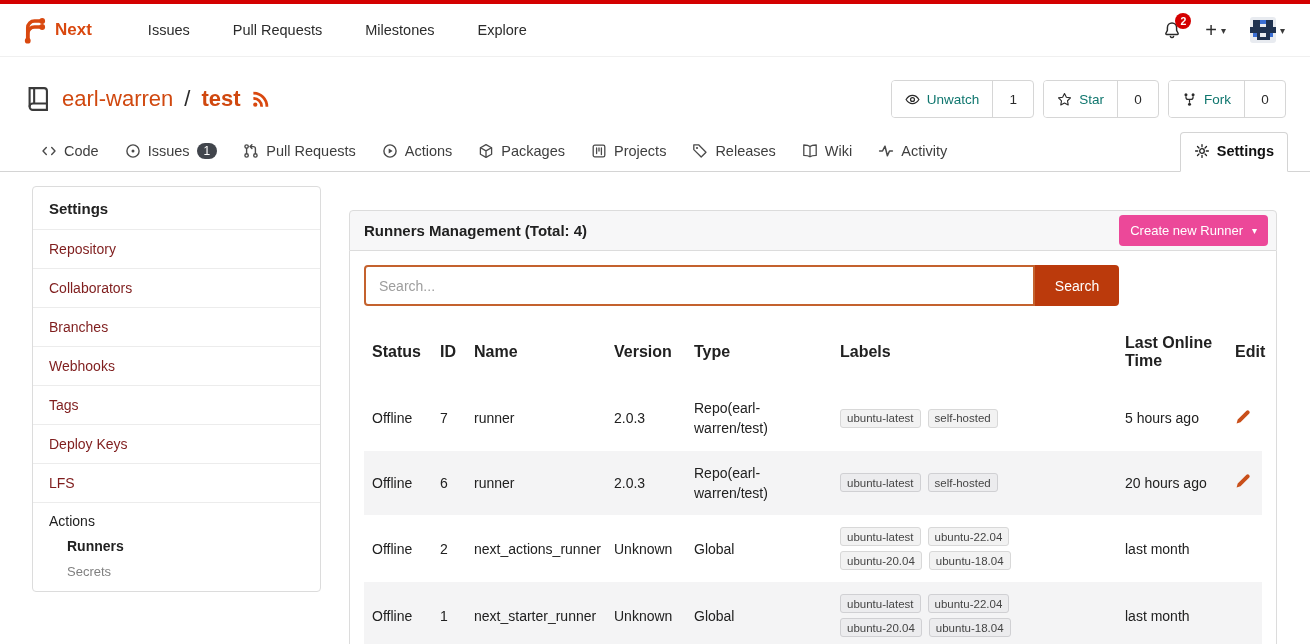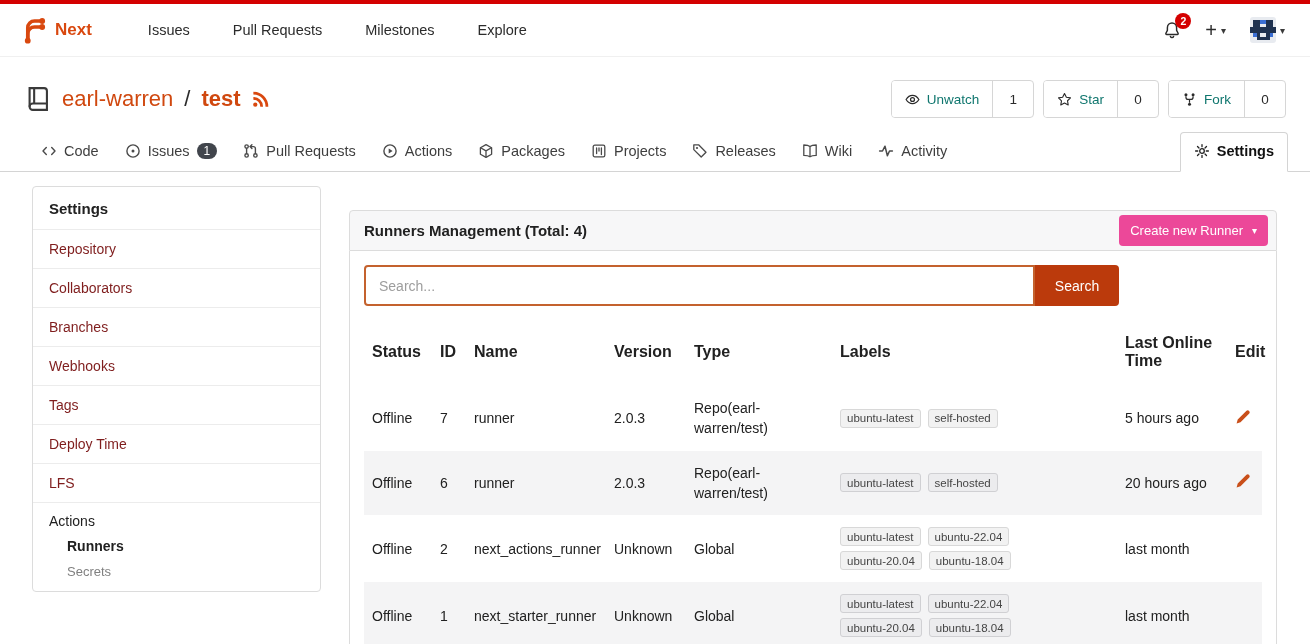--- a/index.html
+++ b/index.html
@@ -292,21 +292,21 @@
 
 <div class="content">
 
   <aside class="sidebar">
     <div class="side-title">Settings</div>
     <div class="side-item">Repository</div>
     <div class="side-item">Collaborators</div>
     <div class="side-item">Branches</div>
     <div class="side-item">Webhooks</div>
     <div class="side-item">Tags</div>
-    <div class="side-item">Deploy Time</div>
+    <div class="side-item">Deploy Keys</div>
     <div class="side-item">LFS</div>
     <div class="side-group">
       <div class="side-group-label">Actions</div>
       <div class="side-sub">Runners</div>
       <div class="side-sub2">Secrets</div>
     </div>
   </aside>
 
   <section class="panel">
     <div class="panel-head">

